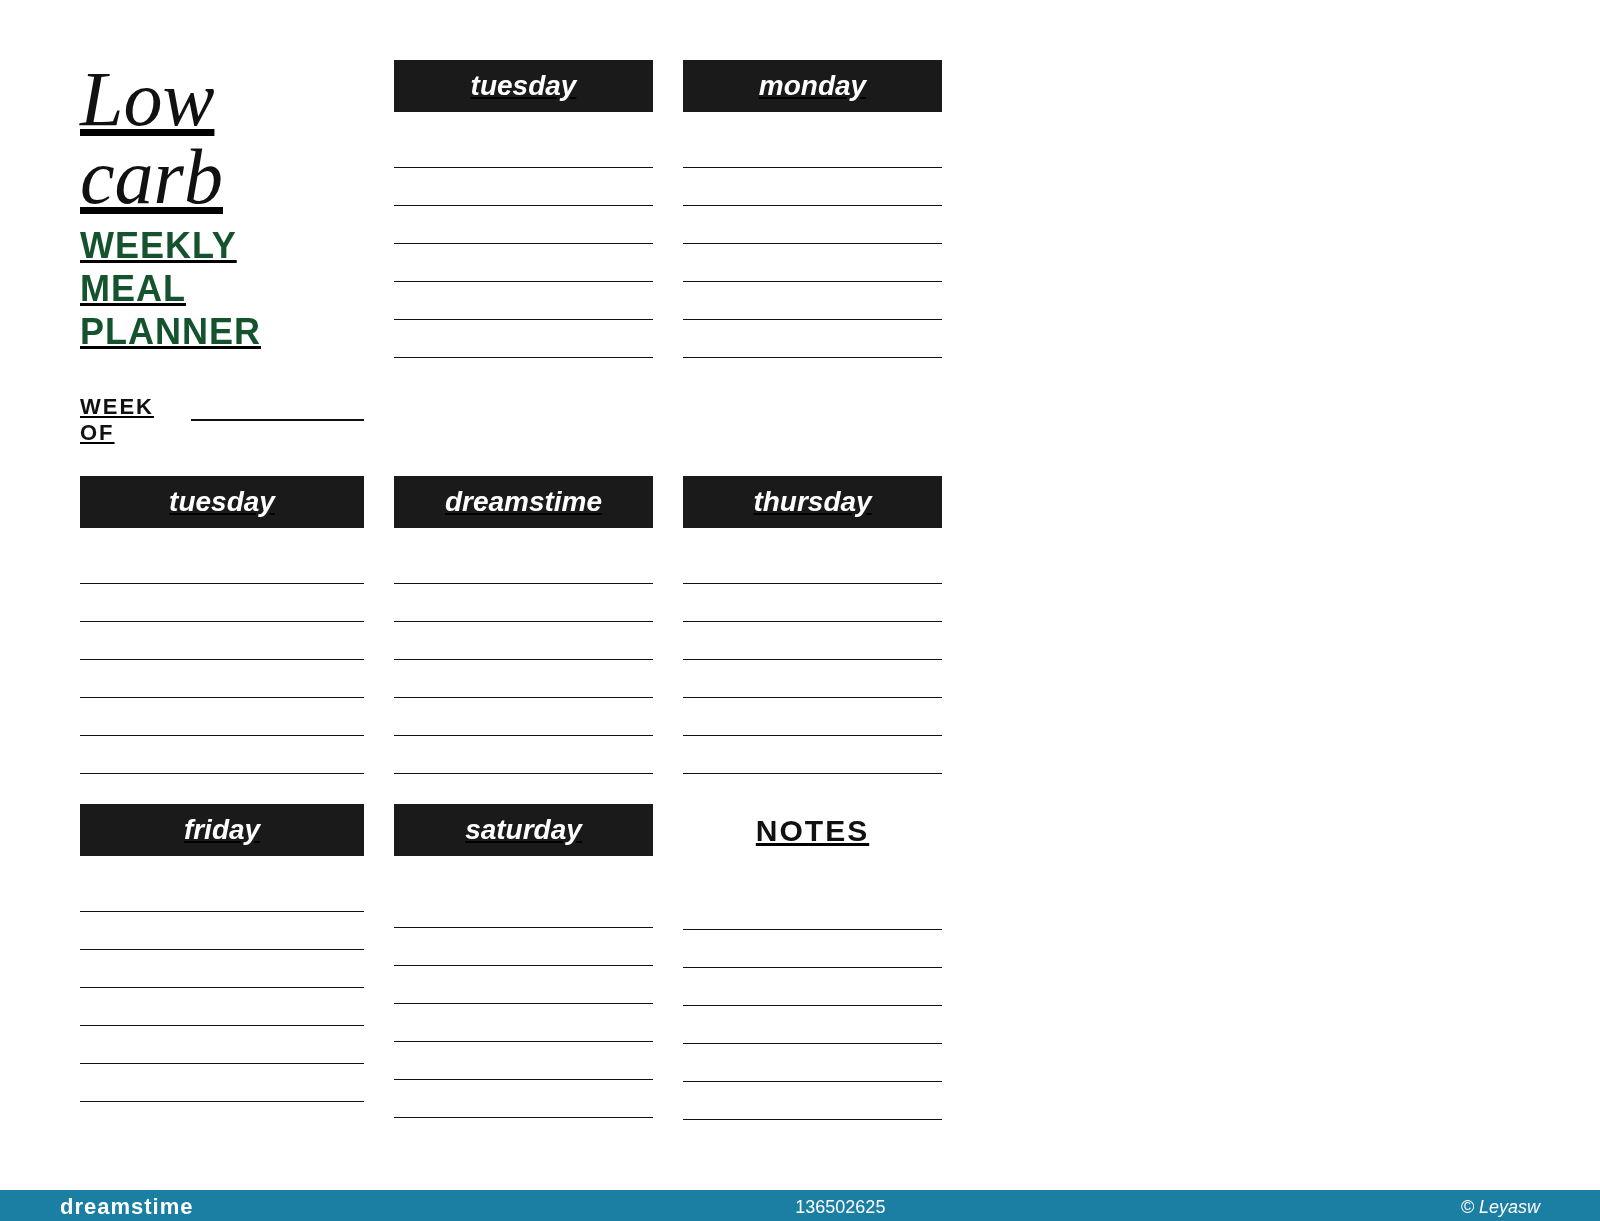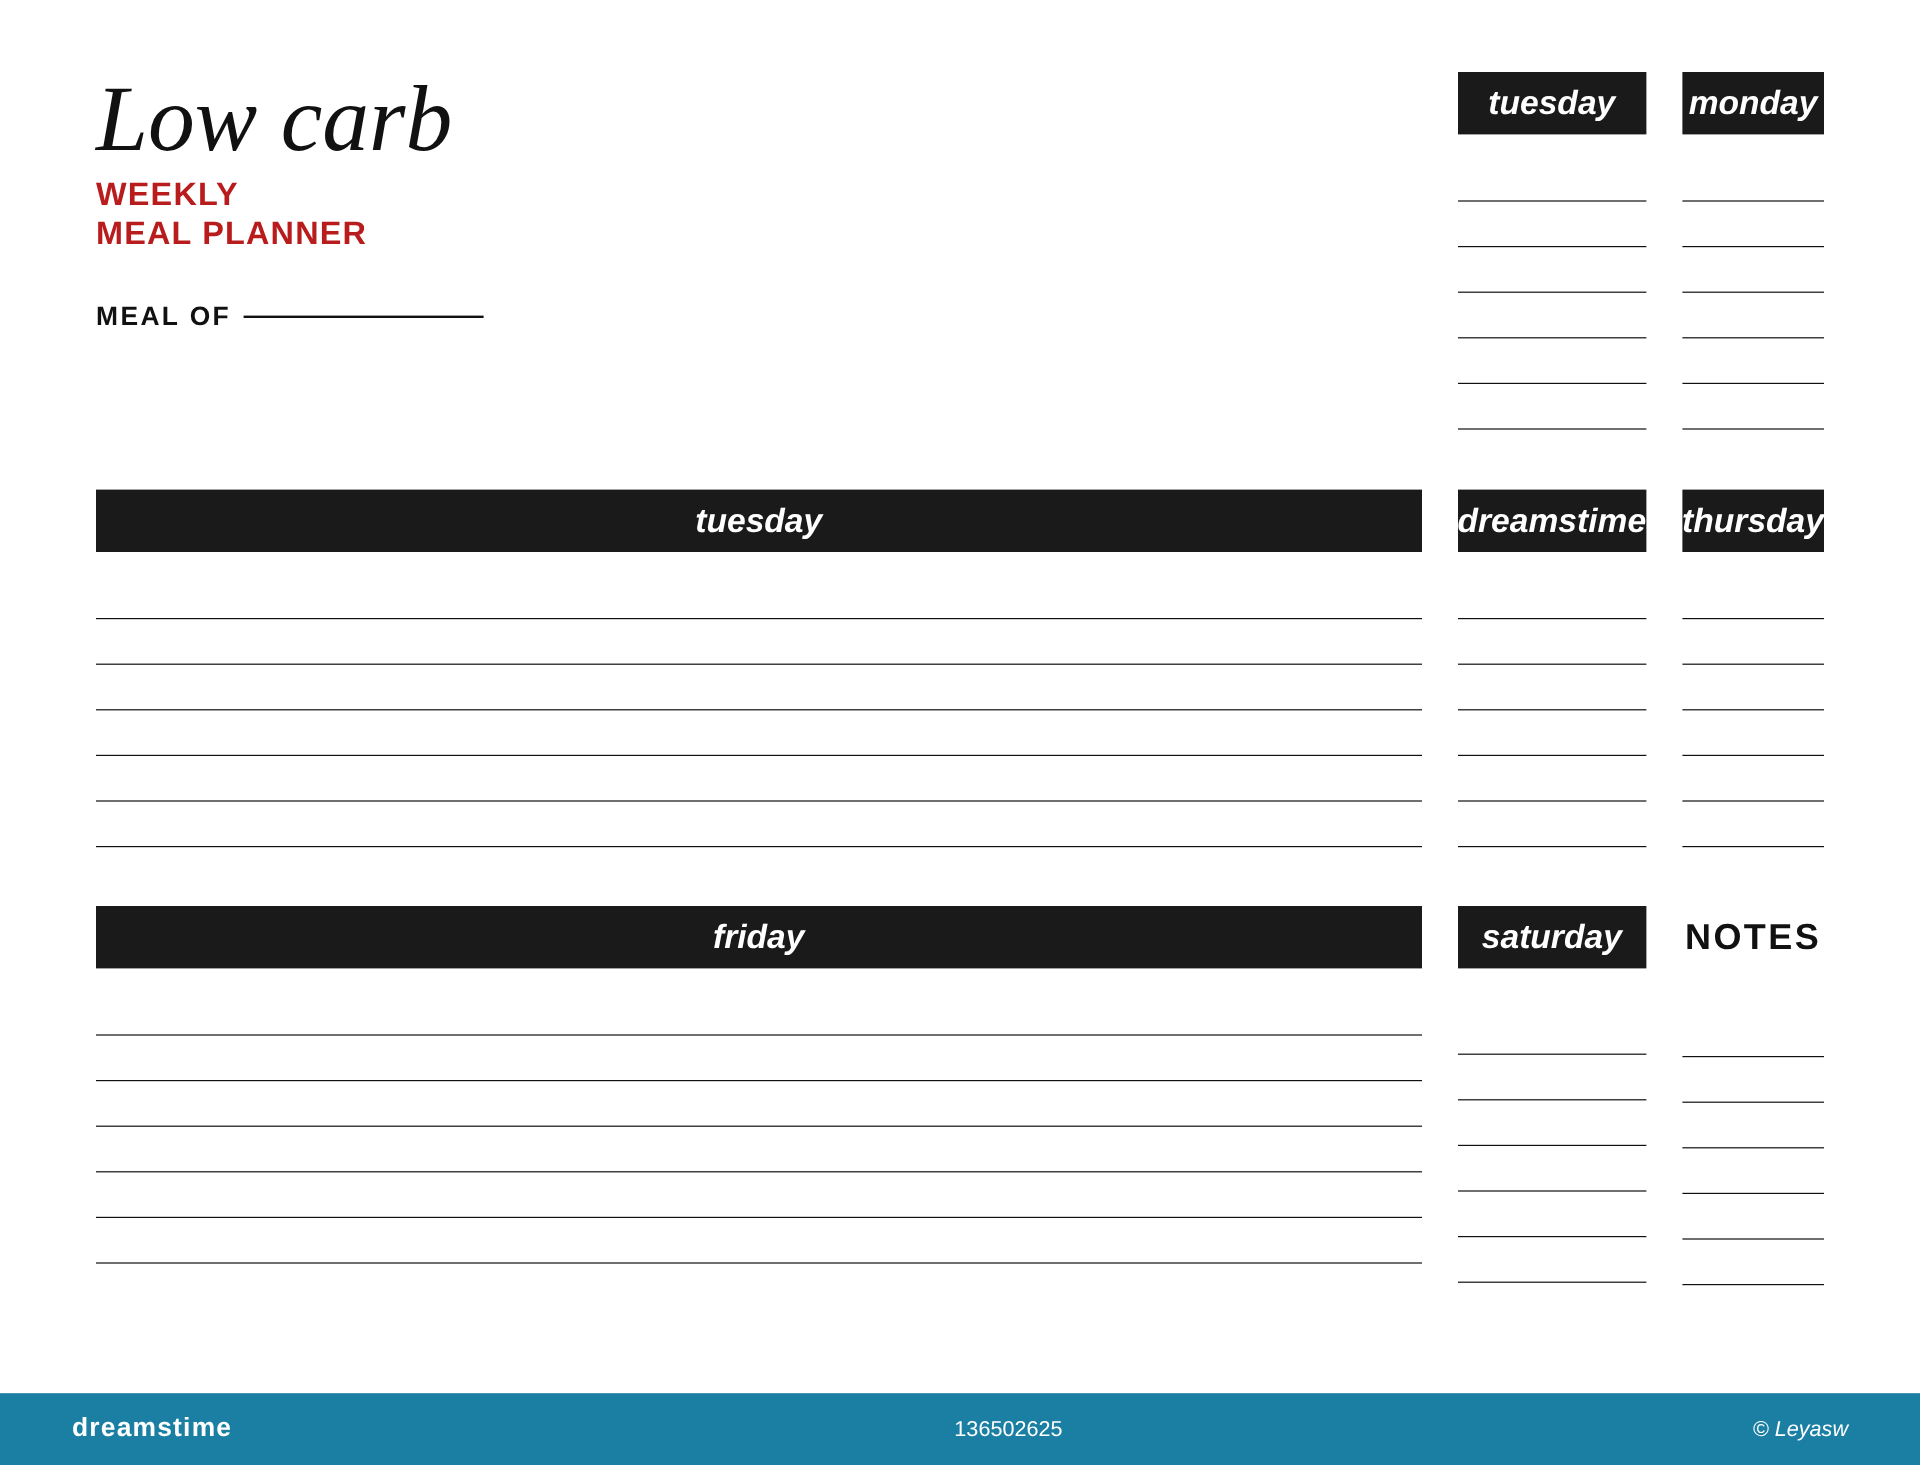--- a/index.html
+++ b/index.html
@@ -12,40 +12,41 @@
       overflow: hidden;
       display: flex;
       flex-direction: column;
     }
 
     .main-content {
       flex: 1;
       background: #fff;
       padding: 60px 80px 40px 80px;
       display: grid;
-      grid-template-columns: 1fr;
+      grid-template-columns: 1fr 1fr 1fr 1fr 1fr;
       grid-template-rows: auto auto auto;
       gap: 0;
       column-gap: 30px;
+      text-decoration: underline;
     }
 
     
     .title-block {
       grid-column: 1;
       grid-row: 1;
       padding-bottom: 30px;
       display: flex;
       flex-direction: column;
       justify-content: flex-start;
     }
 
     .subtitle {
-      font-size: 27px;
+      font-size: 36px;
       font-weight: 900;
-      color: #b91c1c;
+      color: #14532d;
       text-transform: uppercase;
       line-height: 1.2;
       margin-top: 8px;
       letter-spacing: 1px;
     }
 
     .week-of {
       margin-top: 40px;
       font-size: 22px;
       font-weight: 700;
@@ -192,21 +193,21 @@
 
 <div class="main-content">
 
   <div class="title-block">
     <div class="cursive-text">Low carb</div>
     <div class="subtitle">
       <span>WEEKLY</span><br>
       <span>MEAL PLANNER</span>
     </div>
     <div class="week-of">
-      <span>MEAL OF</span>
+      <span>WEEK OF</span>
       <span class="week-line"></span>
     </div>
   </div>
 
   <div class="day-section sunday-section">
     <div class="day-header">tuesday</div>
     <div class="lines-container">
       <div class="write-line"></div>
       <div class="write-line"></div>
       <div class="write-line"></div>

